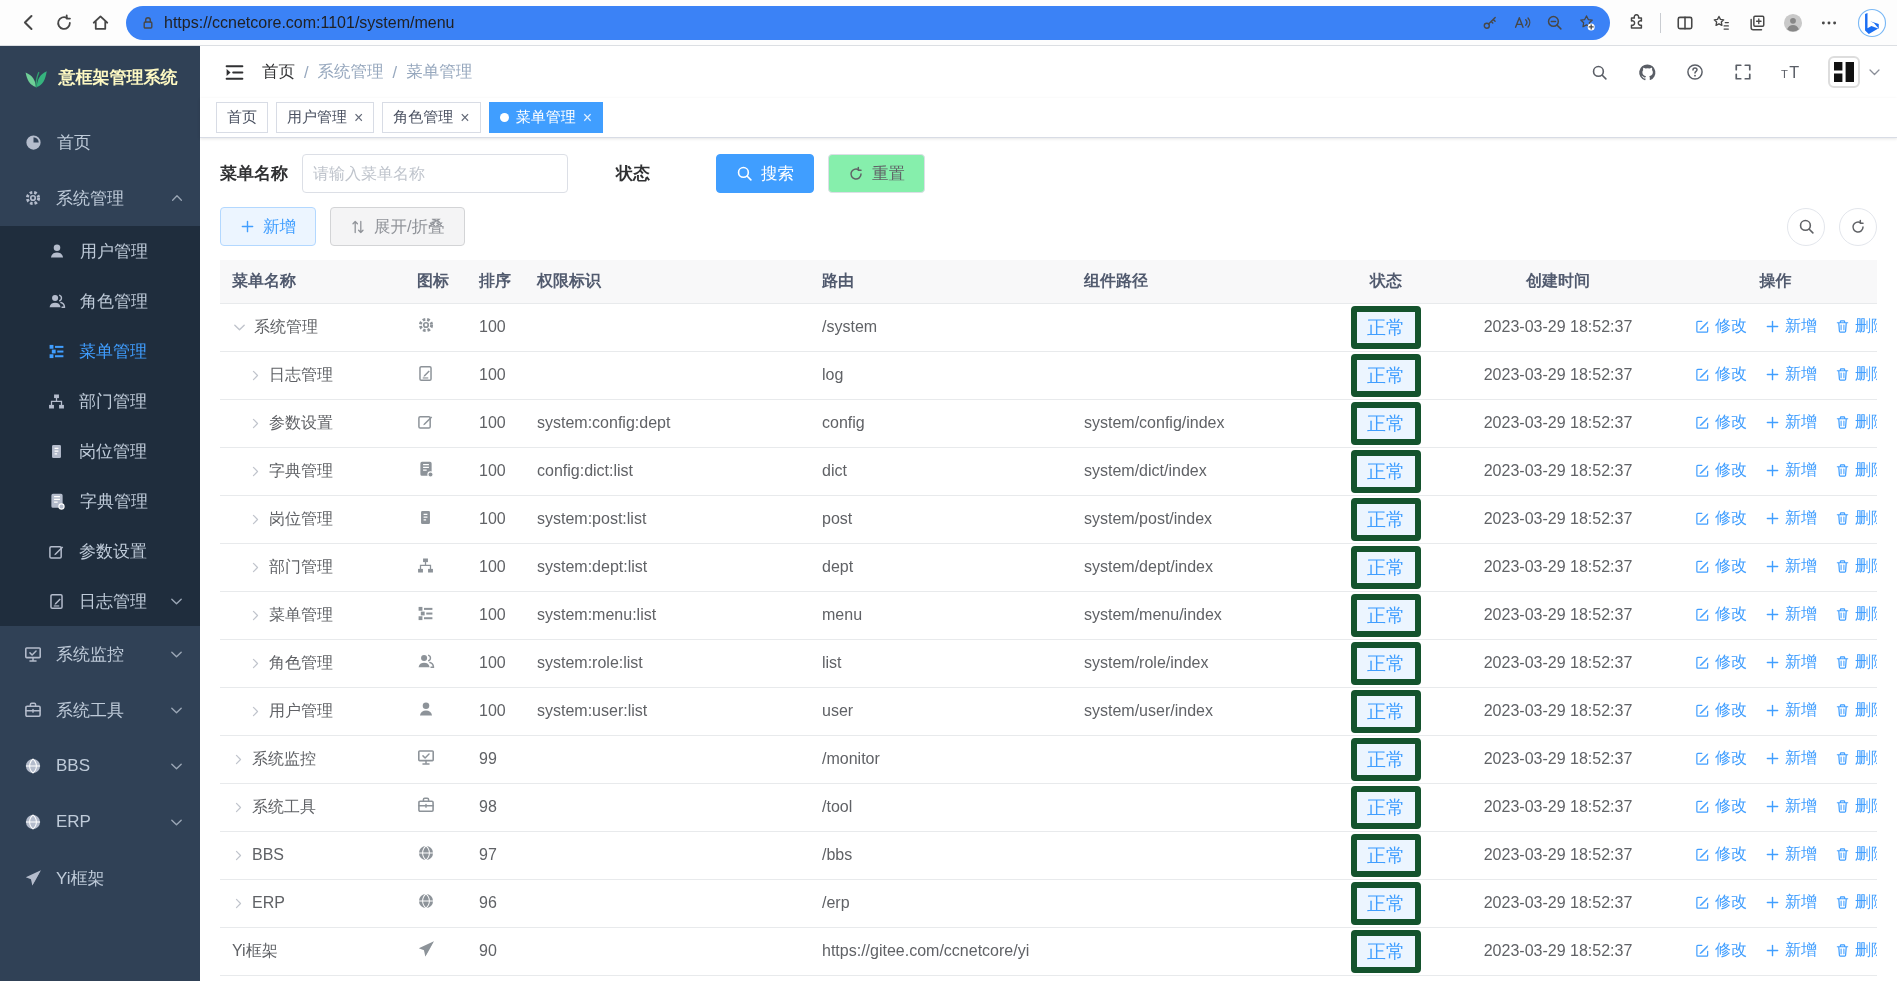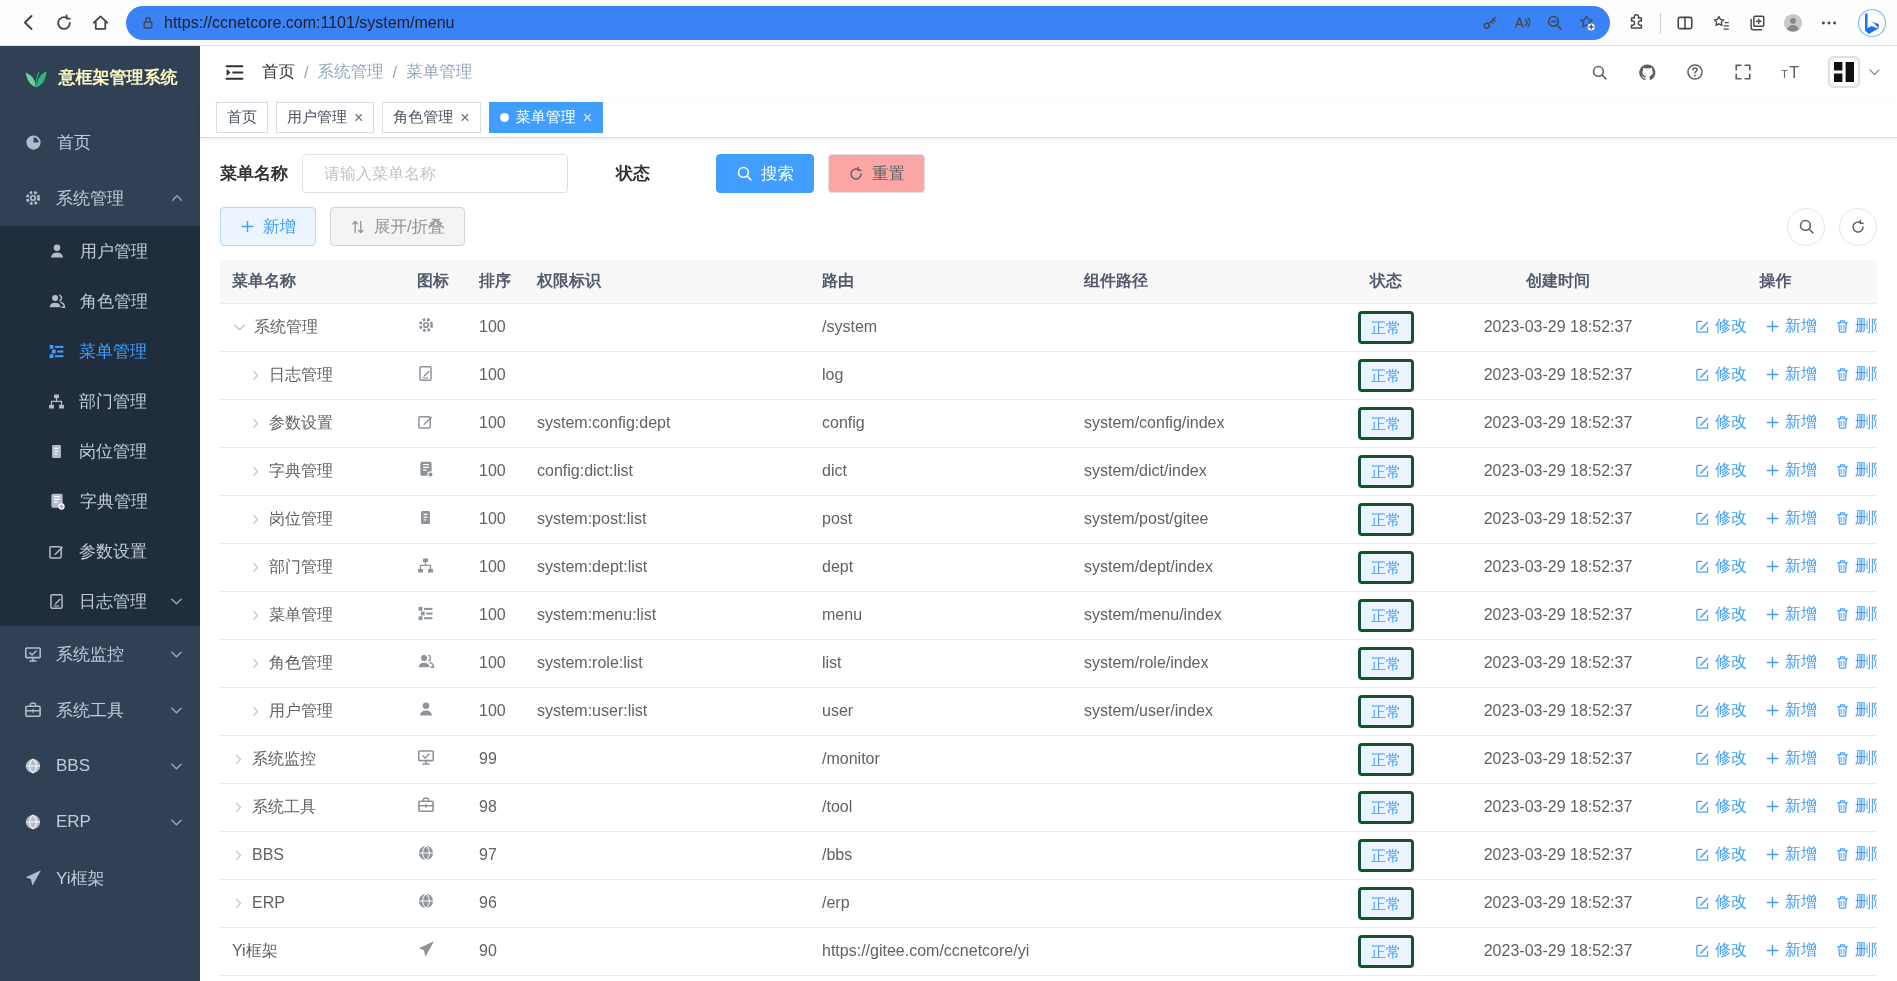--- a/index.html
+++ b/index.html
@@ -77,36 +77,36 @@
   .tag-item .tag-close { font-size:16px; line-height:1; opacity:.85; cursor:pointer; }
 
   
   .container { flex:1; padding:16px 20px 0; overflow:hidden; }
 
   .search-form { display:flex; align-items:center; margin-bottom:14px; }
   .form-label { font-size:17px; font-weight:700; color:#303133; margin-right:14px; white-space:nowrap; }
   .el-input { position:relative; display:flex; align-items:center; }
   .el-input input {
     width:266px; height:39px; border:1px solid #dcdfe6; border-radius:4px;
-    padding:0 21px; font-size:16px; color:#606266; outline:none;
+    padding:0 10px; font-size:16px; color:#606266; outline:none;
     font-family:"Liberation Sans","DejaVu Sans",sans-serif; background:#fff;
   }
   .el-input input::placeholder { color:#bfc4cc; }
   .el-select input { padding-right:34px; width:248px; }
   .select-chev { position:absolute; right:12px; color:#c0c4cc; pointer-events:none; }
   .gap-lg { width:48px; flex:0 0 auto; }
   .gap-xl { width:52px; flex:0 0 auto; }
 
   .btn {
     height:39px; border-radius:4px; padding:0 19px; font-size:16.5px;
     display:inline-flex; align-items:center; gap:8px; border:1px solid transparent;
     cursor:pointer; white-space:nowrap; font-family:inherit;
   }
   .btn-primary { background:#409eff; border-color:#409eff; color:#fff; }
-  .btn-default { background:#fca5a5; border-color:#dcdfe6; color:#606266;align-items:center; }
+  .btn-default { background:#86efac; border-color:#dcdfe6; color:#606266;align-items:center; }
   .btn-plain-primary { background:#ecf5ff; border-color:#b3d8ff; color:#409eff; }
   .btn-plain-info { background:#f4f4f5; border-color:#d3d4d6; color:#909399; }
   .btn + .btn { margin-left:14px; }
 
   .toolbar { display:flex; align-items:center; margin:2px 0 14px; }
   .toolbar-right { margin-left:auto; display:flex; gap:14px; }
   .circle-btn {
     width:38px; height:38px; border-radius:50%; background:#fff;
     border:1px solid #e3e6ec; color:#606266;
     display:flex; align-items:center; justify-content:center; cursor:pointer;
@@ -121,22 +121,22 @@
   .data-table td {
     height:48px; padding:0 12px; font-size:16px; color:#606266;
     border-bottom:1px solid #e8eaec; white-space:nowrap; overflow:hidden;
   }
   .data-table th.center, .data-table td.center { text-align:center; }
   .name-cell { display:flex; align-items:center; }
   .name-cell.lvl1 { padding-left:17px; }
   .tree-arrow { color:#c0c4cc; margin-right:7px; display:inline-flex; cursor:pointer; flex:0 0 auto; }
   .row-icon { color:#8d9399; display:inline-flex; }
   .status-tag {
-    display:inline-block; background:#ecf5ff; border:3px solid #14532d; color:#409eff;
-    font-size:15px; line-height:1; padding:6px 10px; border-radius:4px;
+    display:inline-block; background:#ecf5ff; border:6px solid #14532d; color:#409eff;
+    font-size:19px; line-height:1; padding:6px 10px; border-radius:4px;
   }
   .op-link {
     color:#409eff; display:inline-flex; align-items:center; gap:5px;
     margin:0 9px; font-size:16px; cursor:pointer;
   }
 </style>
 </head>
 <body>
 
 <div class="browser">
@@ -846,21 +846,21 @@
               </td>
               <td><span class="row-icon">
                   <svg width="17" height="17" viewBox="0 0 16 16" fill="none">
                     <rect x="3.8" y="1.8" width="8.4" height="12.4" rx="1.2" fill="currentColor"></rect>
                     <path d="M6.2 5h3.6M6.2 7.6h3.6M6.2 10.2h2.4" stroke="#fff" stroke-width="1.1"></path>
                   </svg>
                 </span></td>
               <td>100</td>
               <td>system:post:list</td>
               <td>post</td>
-              <td>system/post/gitee</td>
+              <td>system/post/index</td>
               <td class="center"><span class="status-tag">正常</span></td>
               <td class="center">2023-03-29 18:52:37</td>
               <td class="center"><span class="op-link">
                   <span>
                     <svg width="15" height="15" viewBox="0 0 16 16" fill="none">
                       <path d="M13.5 8.8V13a1 1 0 0 1-1 1H3a1 1 0 0 1-1-1V3.5a1 1 0 0 1 1-1h4.3" stroke="currentColor" fill="none" stroke-linecap="round" stroke-linejoin="round" stroke-width="1.3"></path>
                       <path d="M6.6 9.7 13.4 2.9l-.6 1.9-6 6-1.5.4z" fill="currentColor" stroke="currentColor" stroke-width="0.8"></path>
                     </svg>
                   </span>
                   <span>修改</span>

